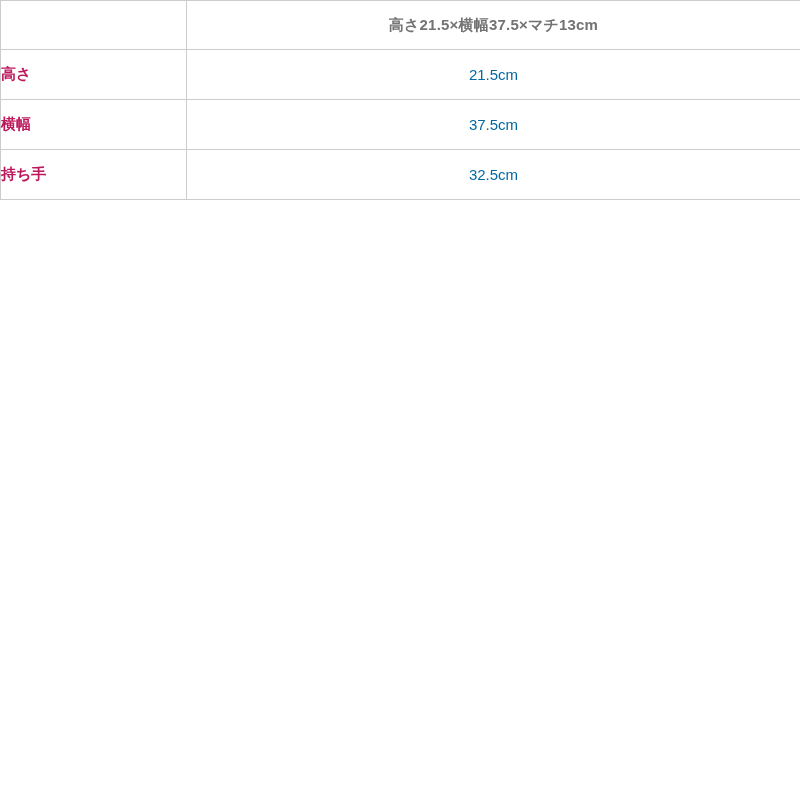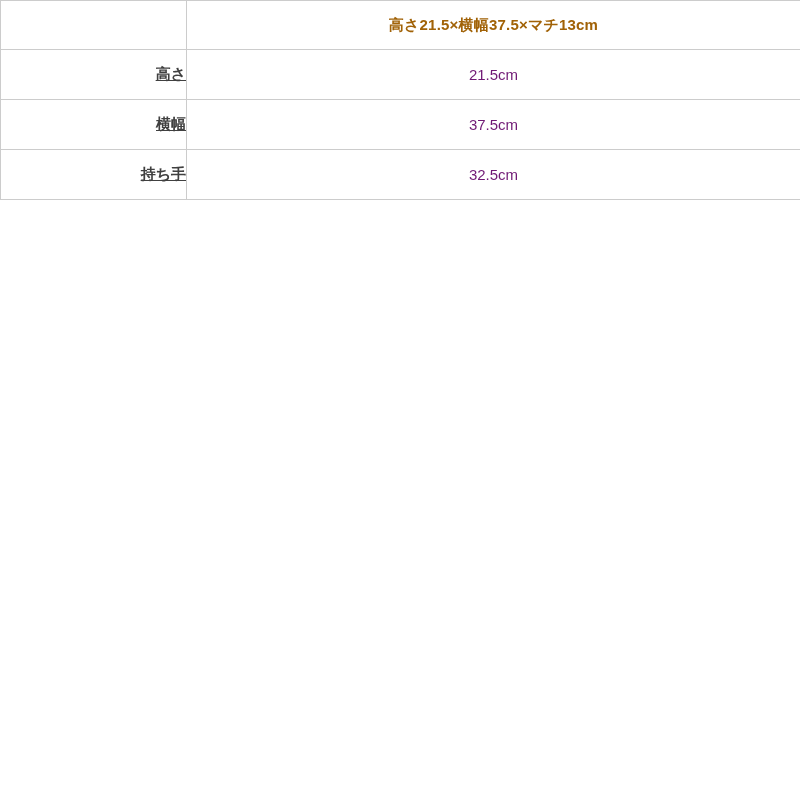--- a/index.html
+++ b/index.html
@@ -42,37 +42,36 @@
     background: #ffffff;
     height: 48px;
   }
   .head-cell {
     height: 48px;
     background: #ffffff;
     text-align: center;
     font-size: 15px;
     font-weight: bold;
     letter-spacing: 0.2px;
-    color: #a16207;
+    color: #737373;
   }
   .row-label {
     height: 49px;
-    text-align: right;
+    text-align: left;
     font-size: 15px;
     font-weight: bold;
-    color: #404040;
+    color: #be185d;
     background: #ffffff;
-    text-decoration: underline;
   }
   .row-value {
     height: 49px;
     text-align: center;
     font-size: 15px;
     font-weight: normal;
-    color: #701a75;
+    color: #0369a1;
     background: #ffffff;
   }
 </style>
 </head>
 <body>
 
 <div class="page">
   <table class="spec-table">
     <colgroup>
       <col class="label-col">

